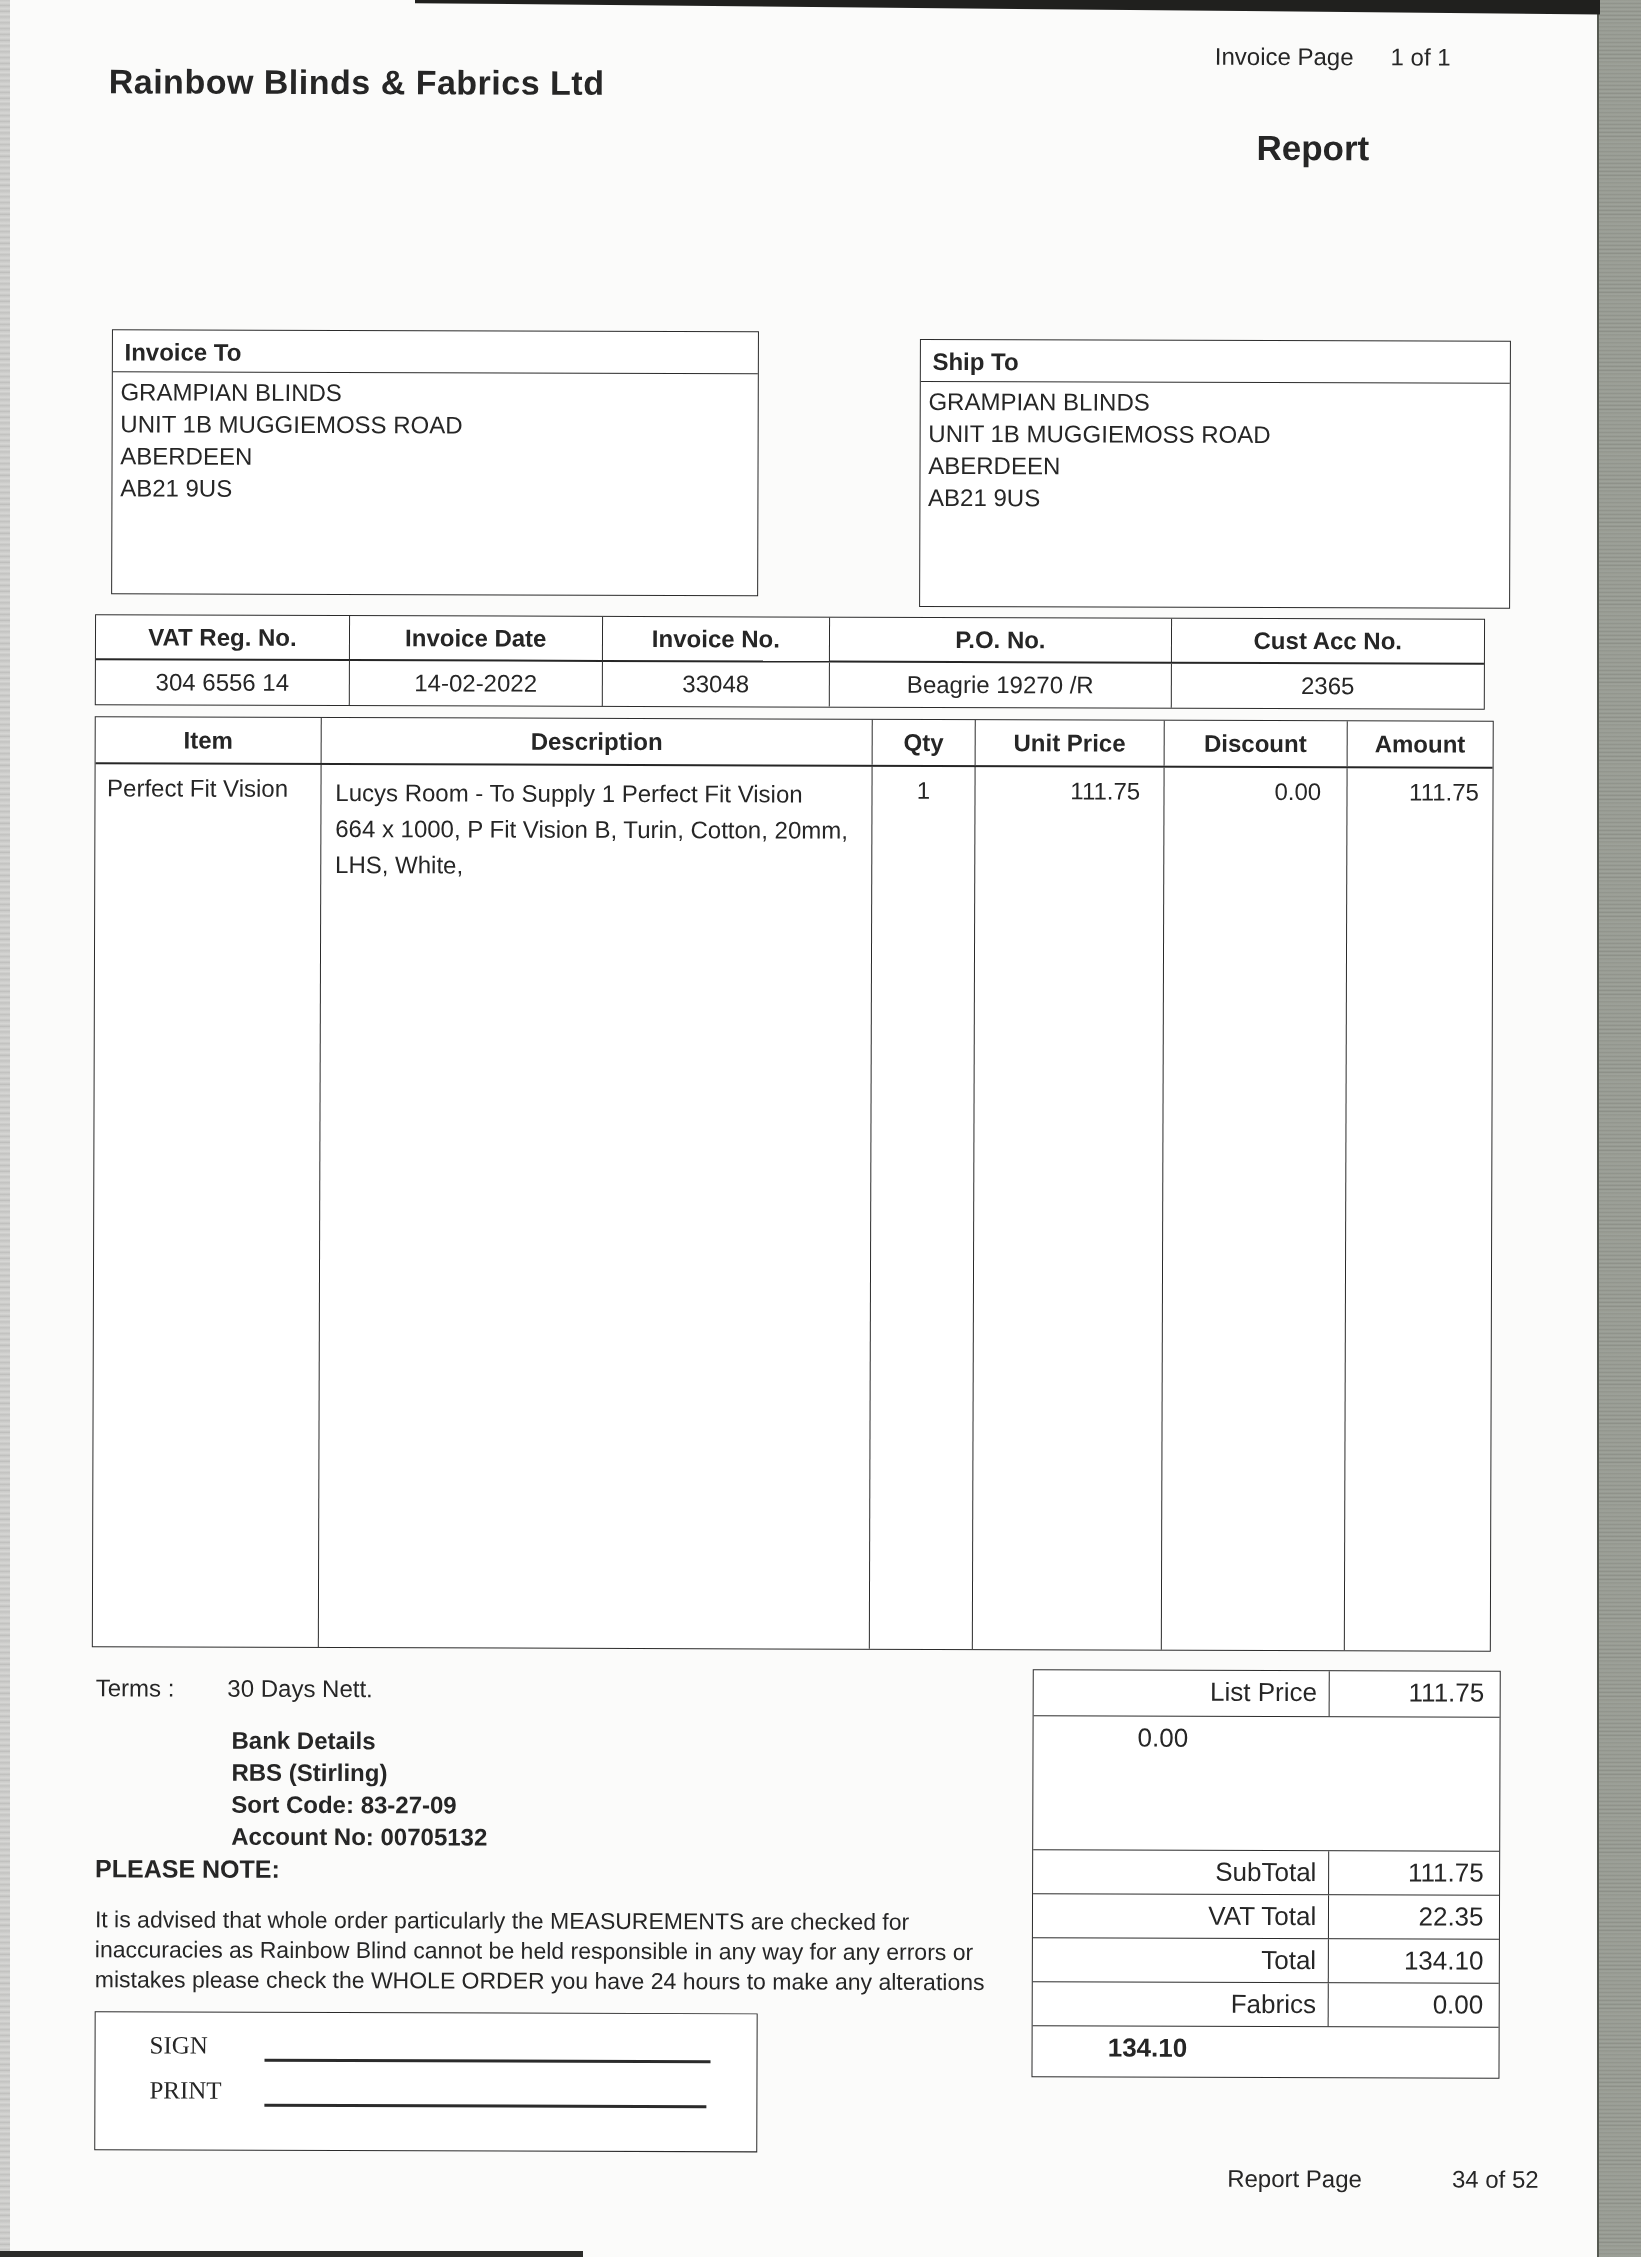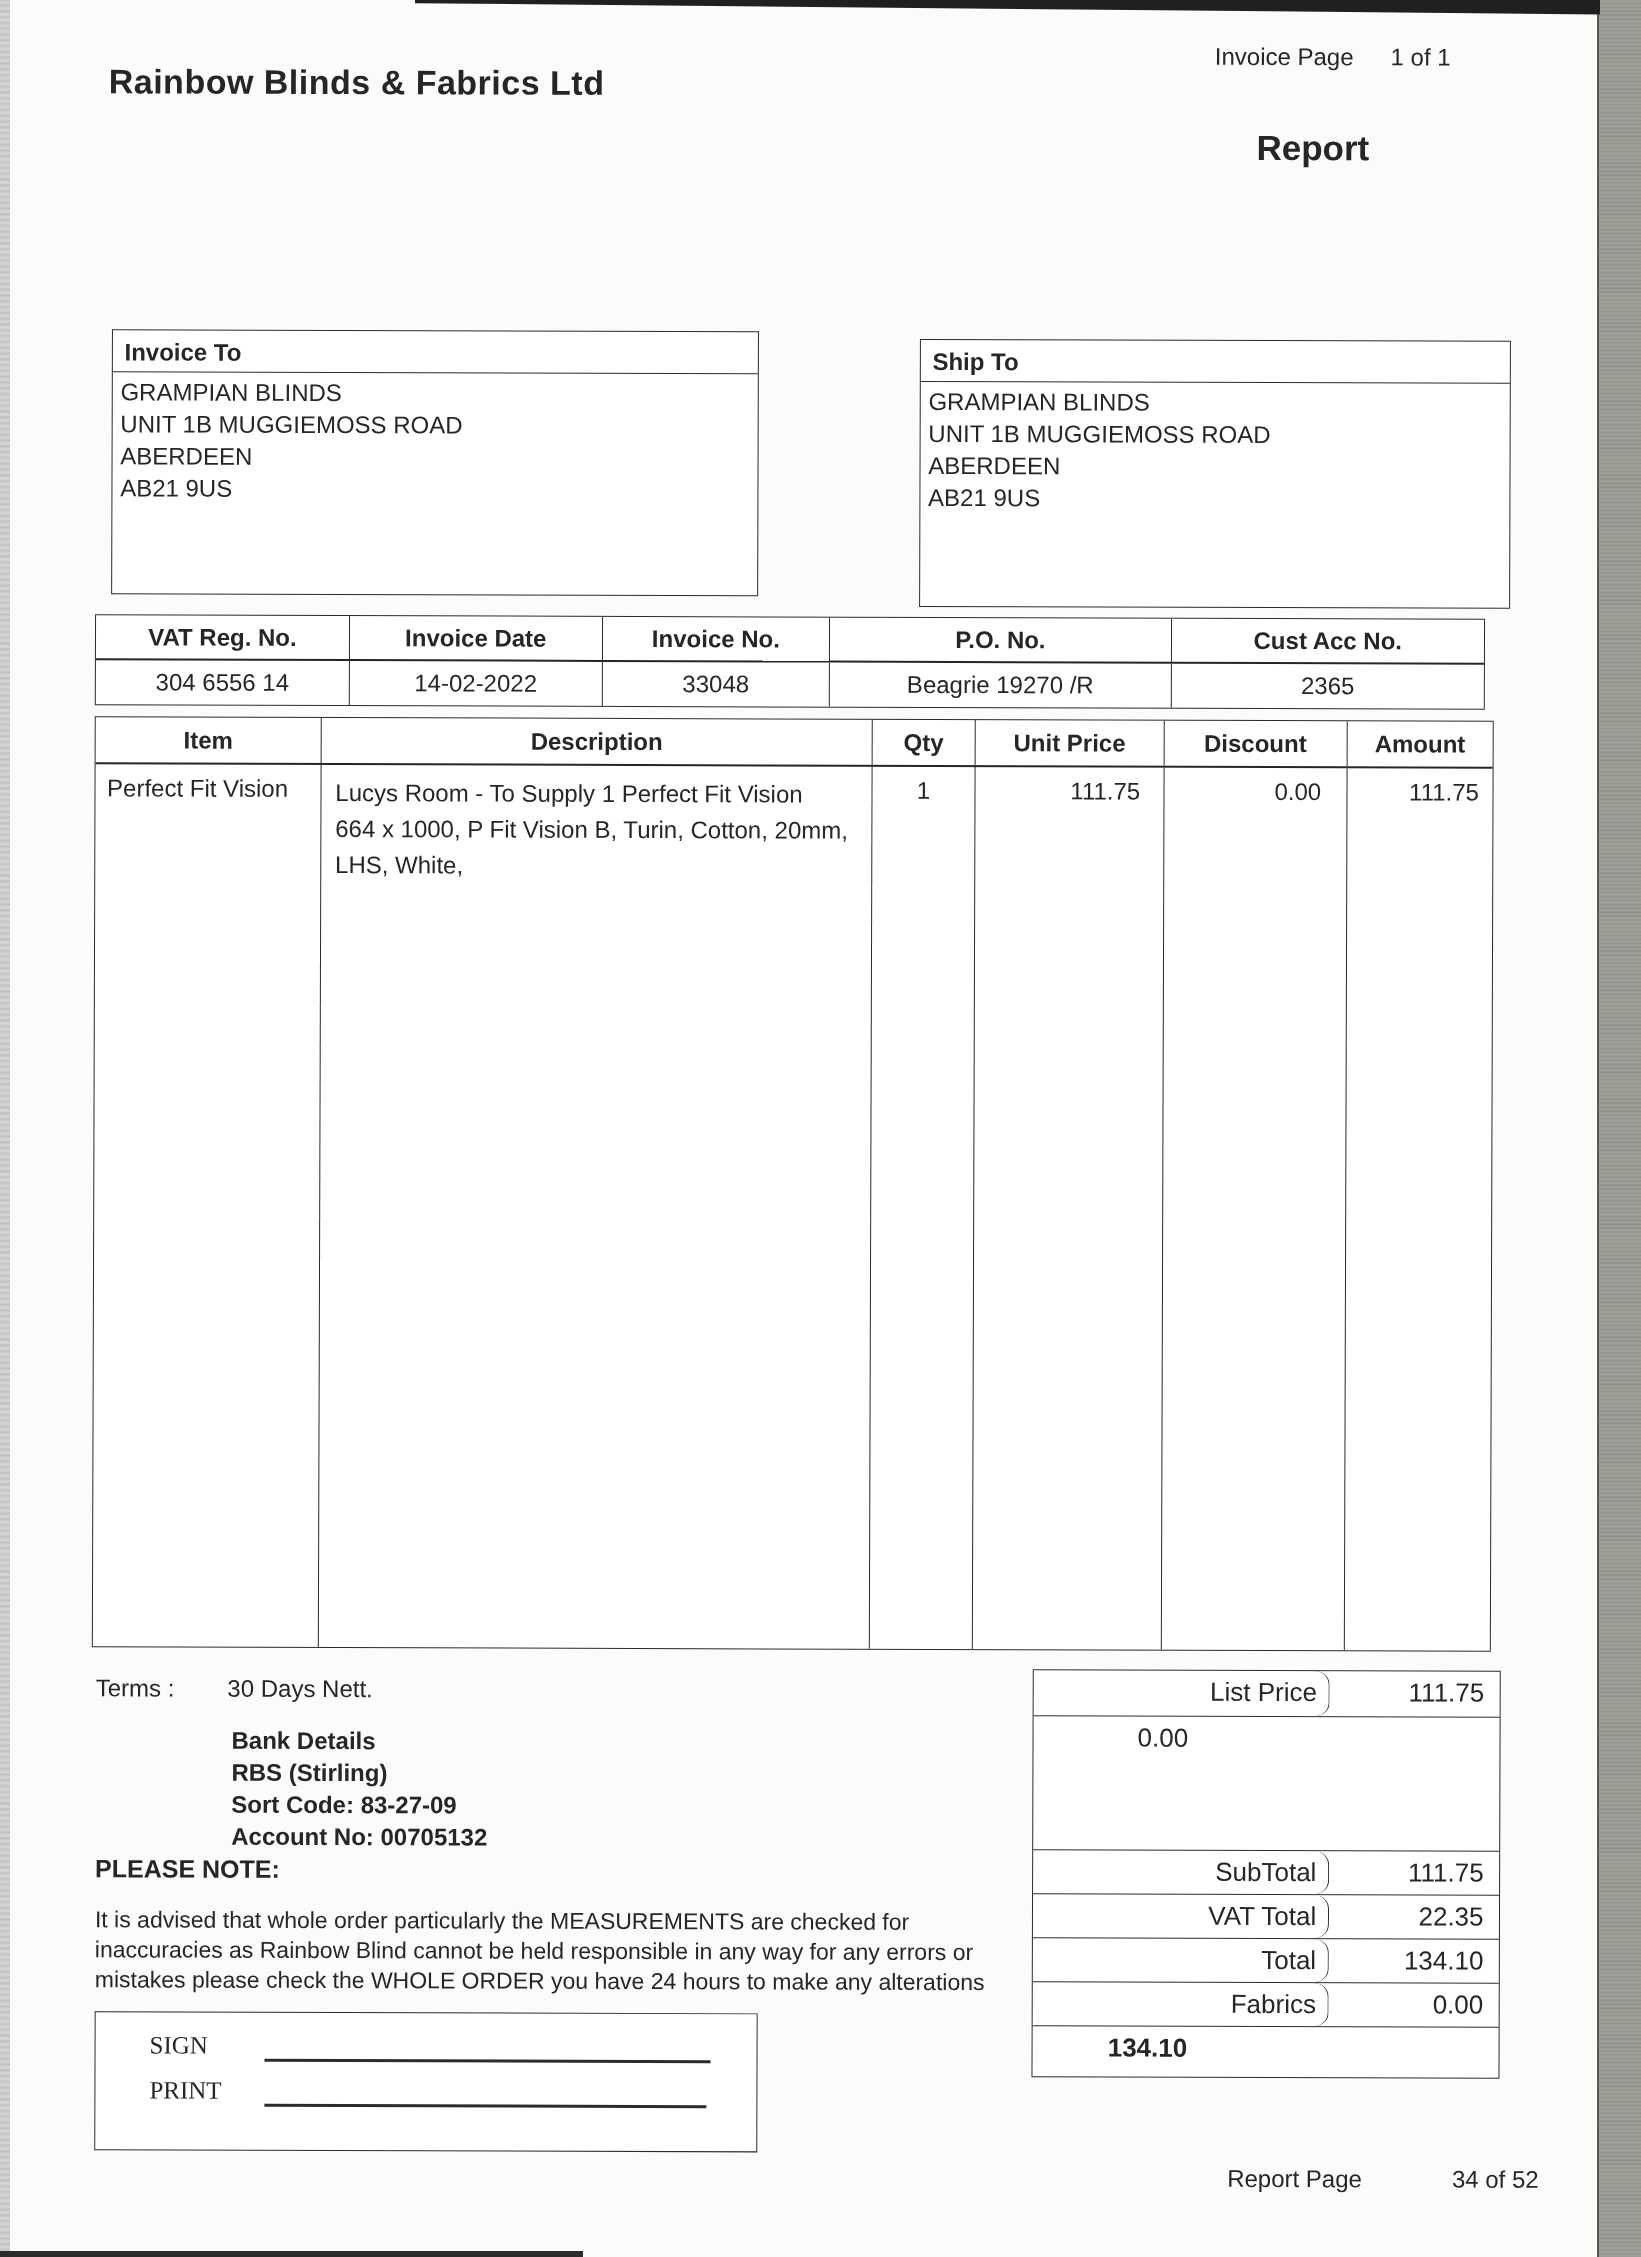--- a/index.html
+++ b/index.html
@@ -79,21 +79,21 @@
   .bank-block{position:absolute;left:237px;top:1726px;font-size:24px;font-weight:bold;line-height:32px;}
 
   
   .note-title{position:absolute;left:101px;top:1856px;font-size:25px;font-weight:bold;}
   .note-body{position:absolute;left:101px;top:1906px;font-size:23px;line-height:30px;width:927px;}
 
   
   .totals{position:absolute;left:1038px;top:1668px;width:466px;background:#fff;}
   .t-row{display:flex;border-bottom:1.9px solid #2b2b2b;font-size:26px;}
   .t-row:last-child{border-bottom:none;}
-  .t-lbl{box-sizing:border-box;width:63.5%;text-align:right;padding:5.8px 11.6px 0 0;border-right:1.9px solid #2b2b2b;border-radius:14px;}
+  .t-lbl{box-sizing:border-box;width:63.5%;text-align:right;padding:5.8px 11.6px 0 0;border-right:1.9px solid #2b2b2b;}
   .t-val{box-sizing:border-box;width:36.5%;text-align:right;padding:5.8px 15.4px 0 0;}
   .t-row.h1{height:45px;} .t-row.h2{height:133px;} .t-row.h3{height:43px;}
   .t-row.bold{font-weight:bold;height:50px;}
 
   
   .sign-box{position:absolute;left:101px;top:2013px;width:661px;height:137px;background:#fff;}
   .sign-box .lab{position:absolute;left:54px;font-size:25px;font-family:Liberation Serif, serif;}
   .sign-lab{top:19.3px;} .print-lab{top:64px;}
   .rule{position:absolute;height:2.9px;background:#2b2b2b;}
   .sign-rule{left:169px;top:46px;width:446px;}

